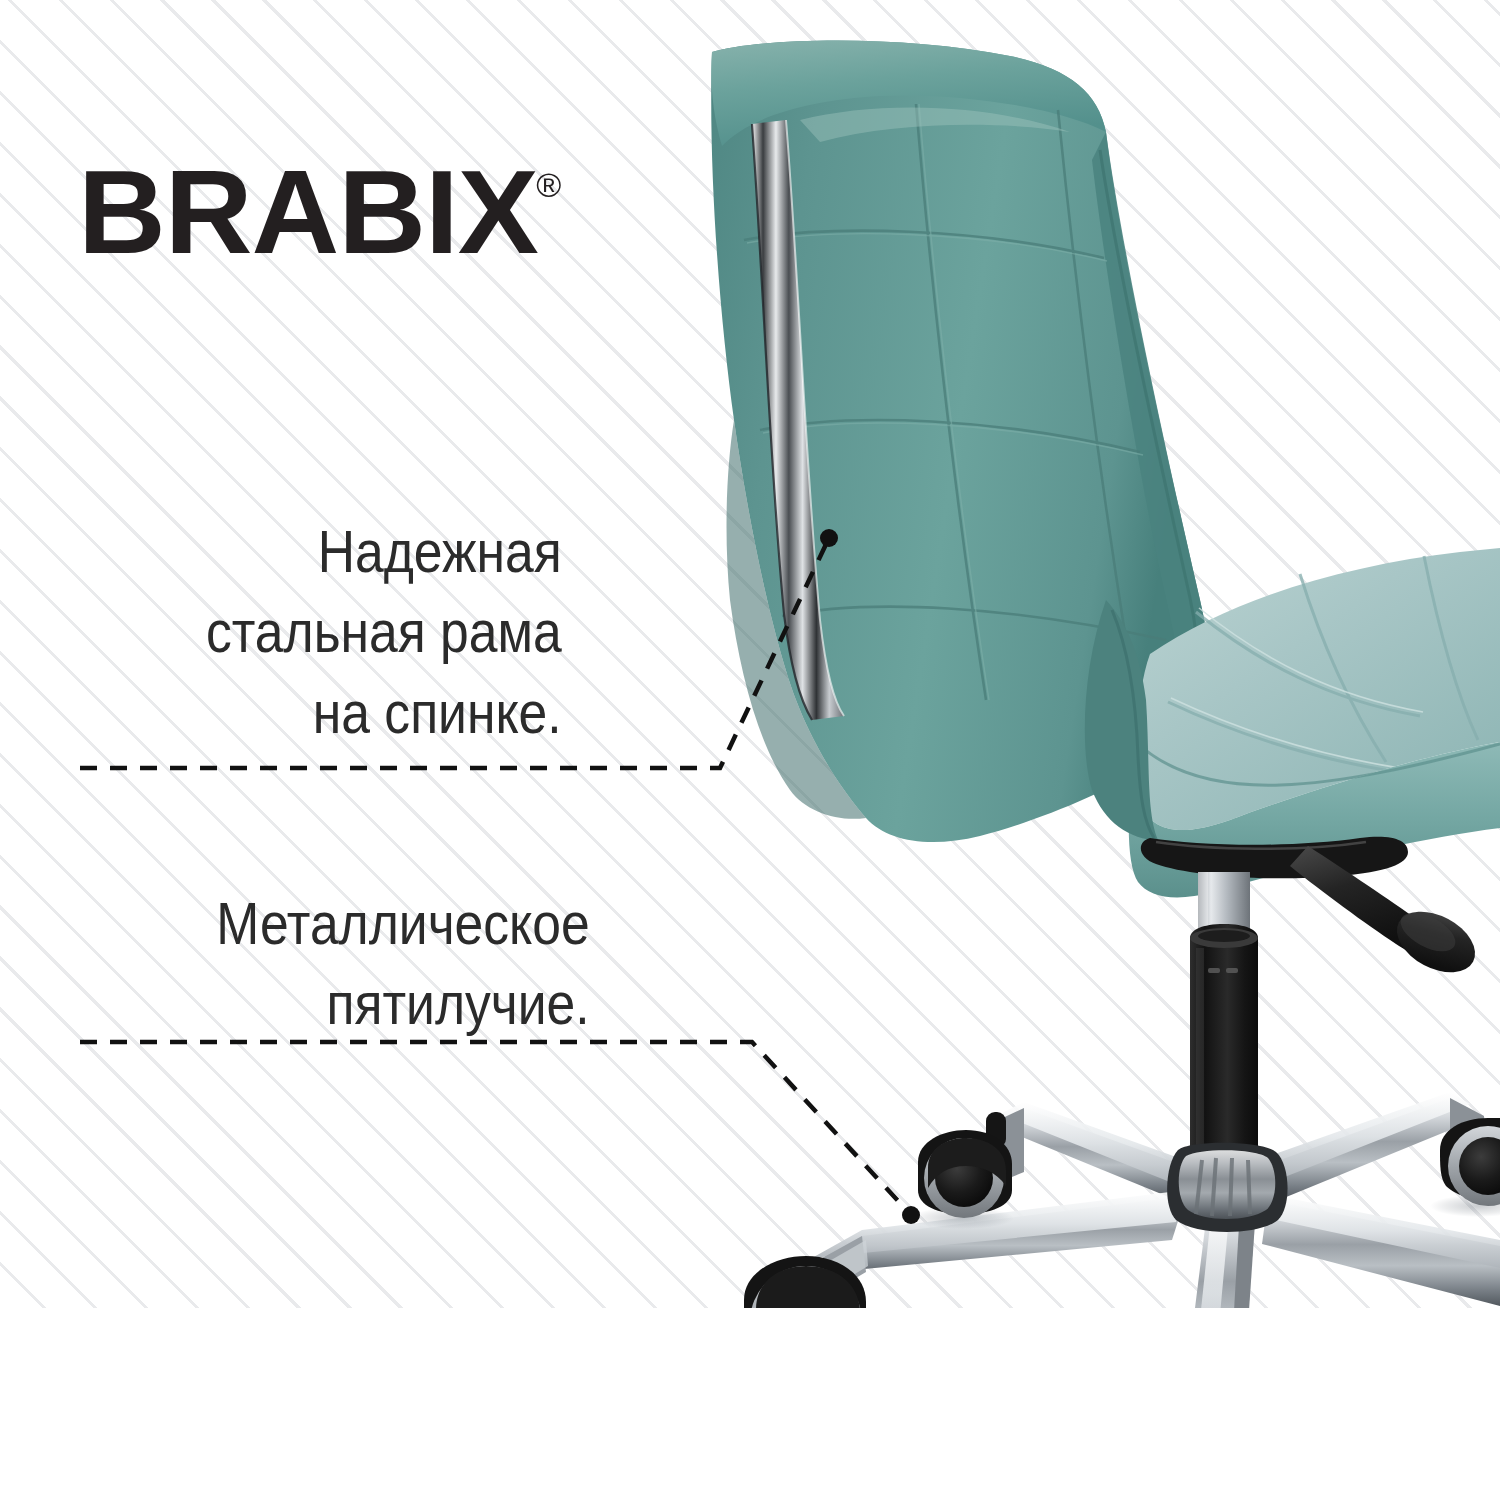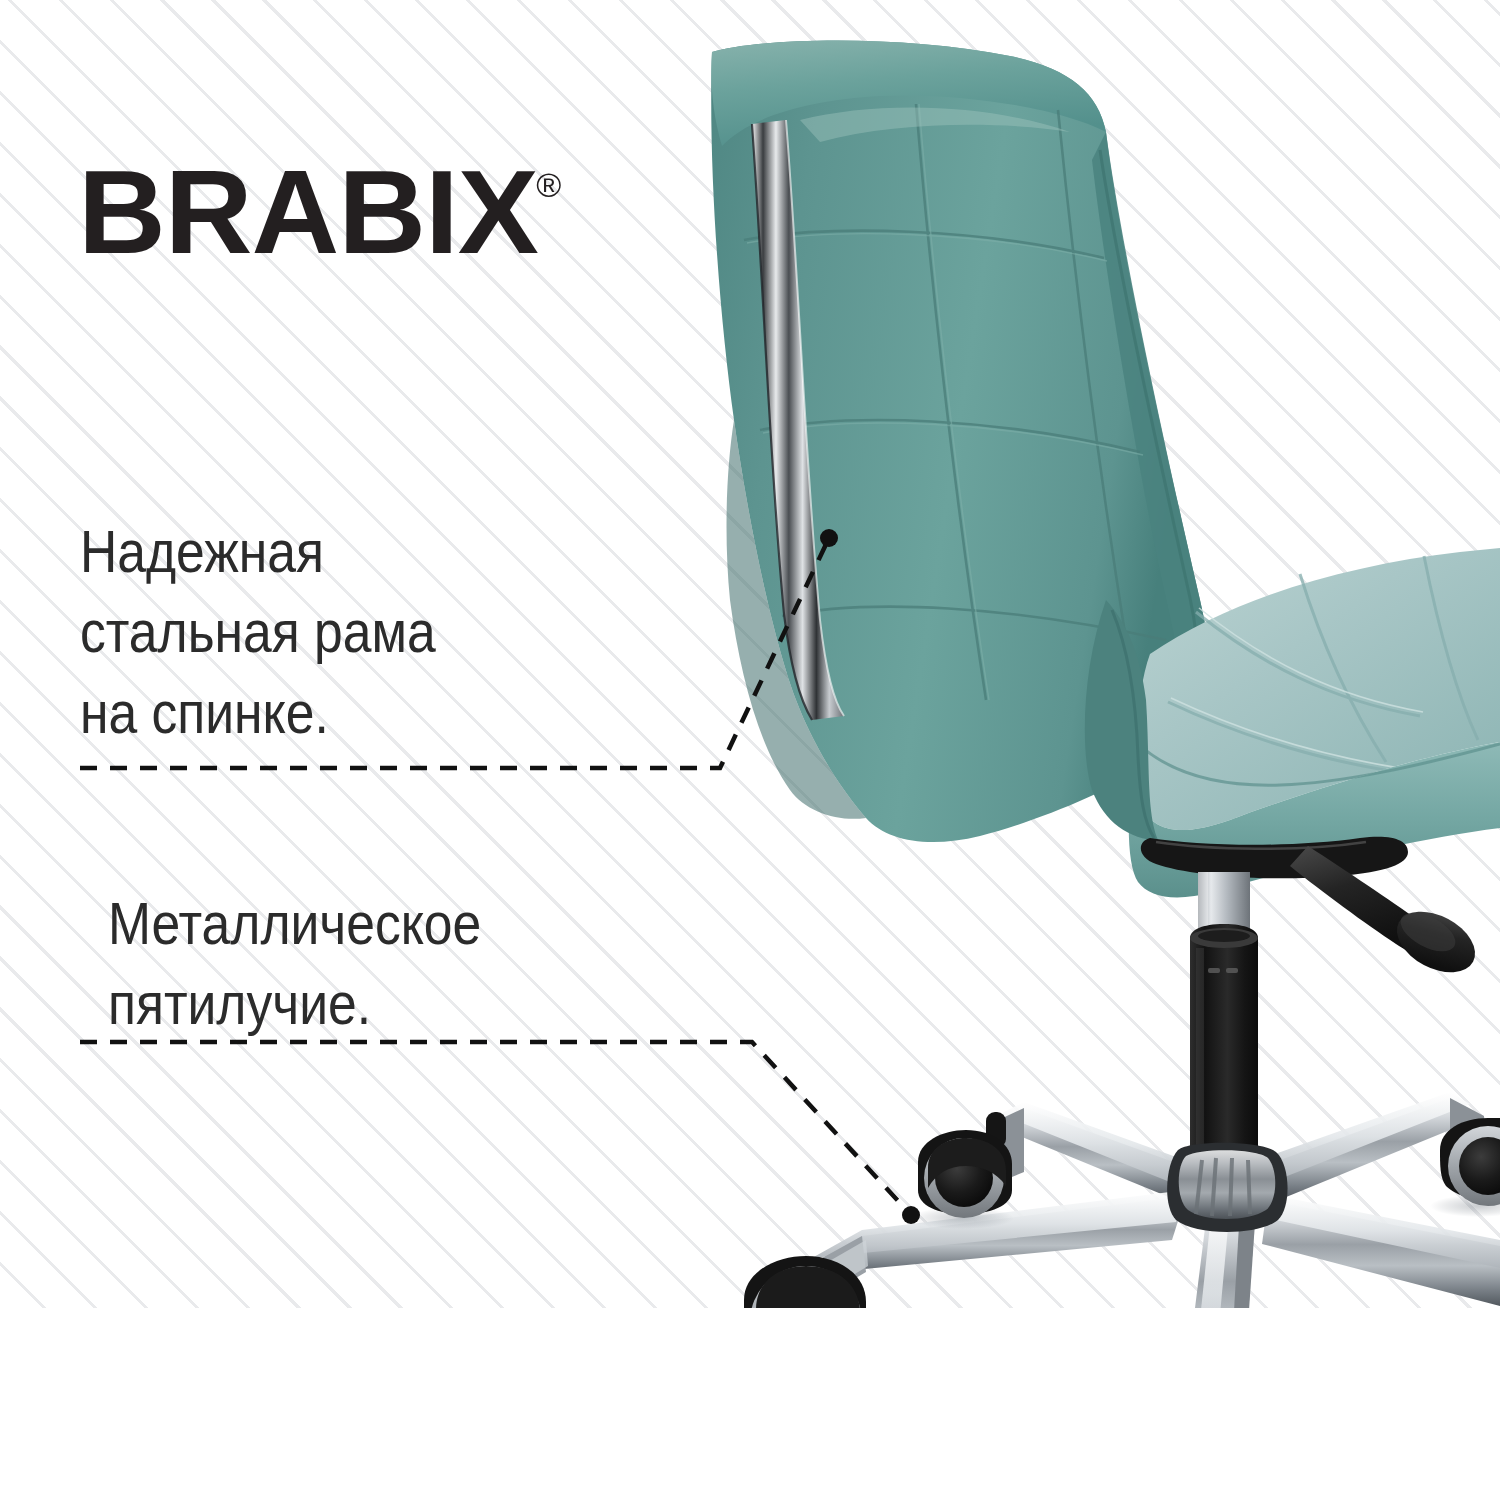--- a/index.html
+++ b/index.html
@@ -55,20 +55,21 @@
     line-height: 1;
     margin-left: 12px;
     margin-top: 10px;
   }
 
   
   .feature {
     position: absolute;
     left: 80px;
     width: 560px;
+    text-align: right;
   }
   .feature-text {
     font-family: "Liberation Sans", sans-serif;
     font-weight: 400;
     font-size: 60px;
     line-height: 1.34;
     color: #2b2b2b;
     transform: scaleX(0.86);
     transform-origin: left top;
     white-space: pre-line;

